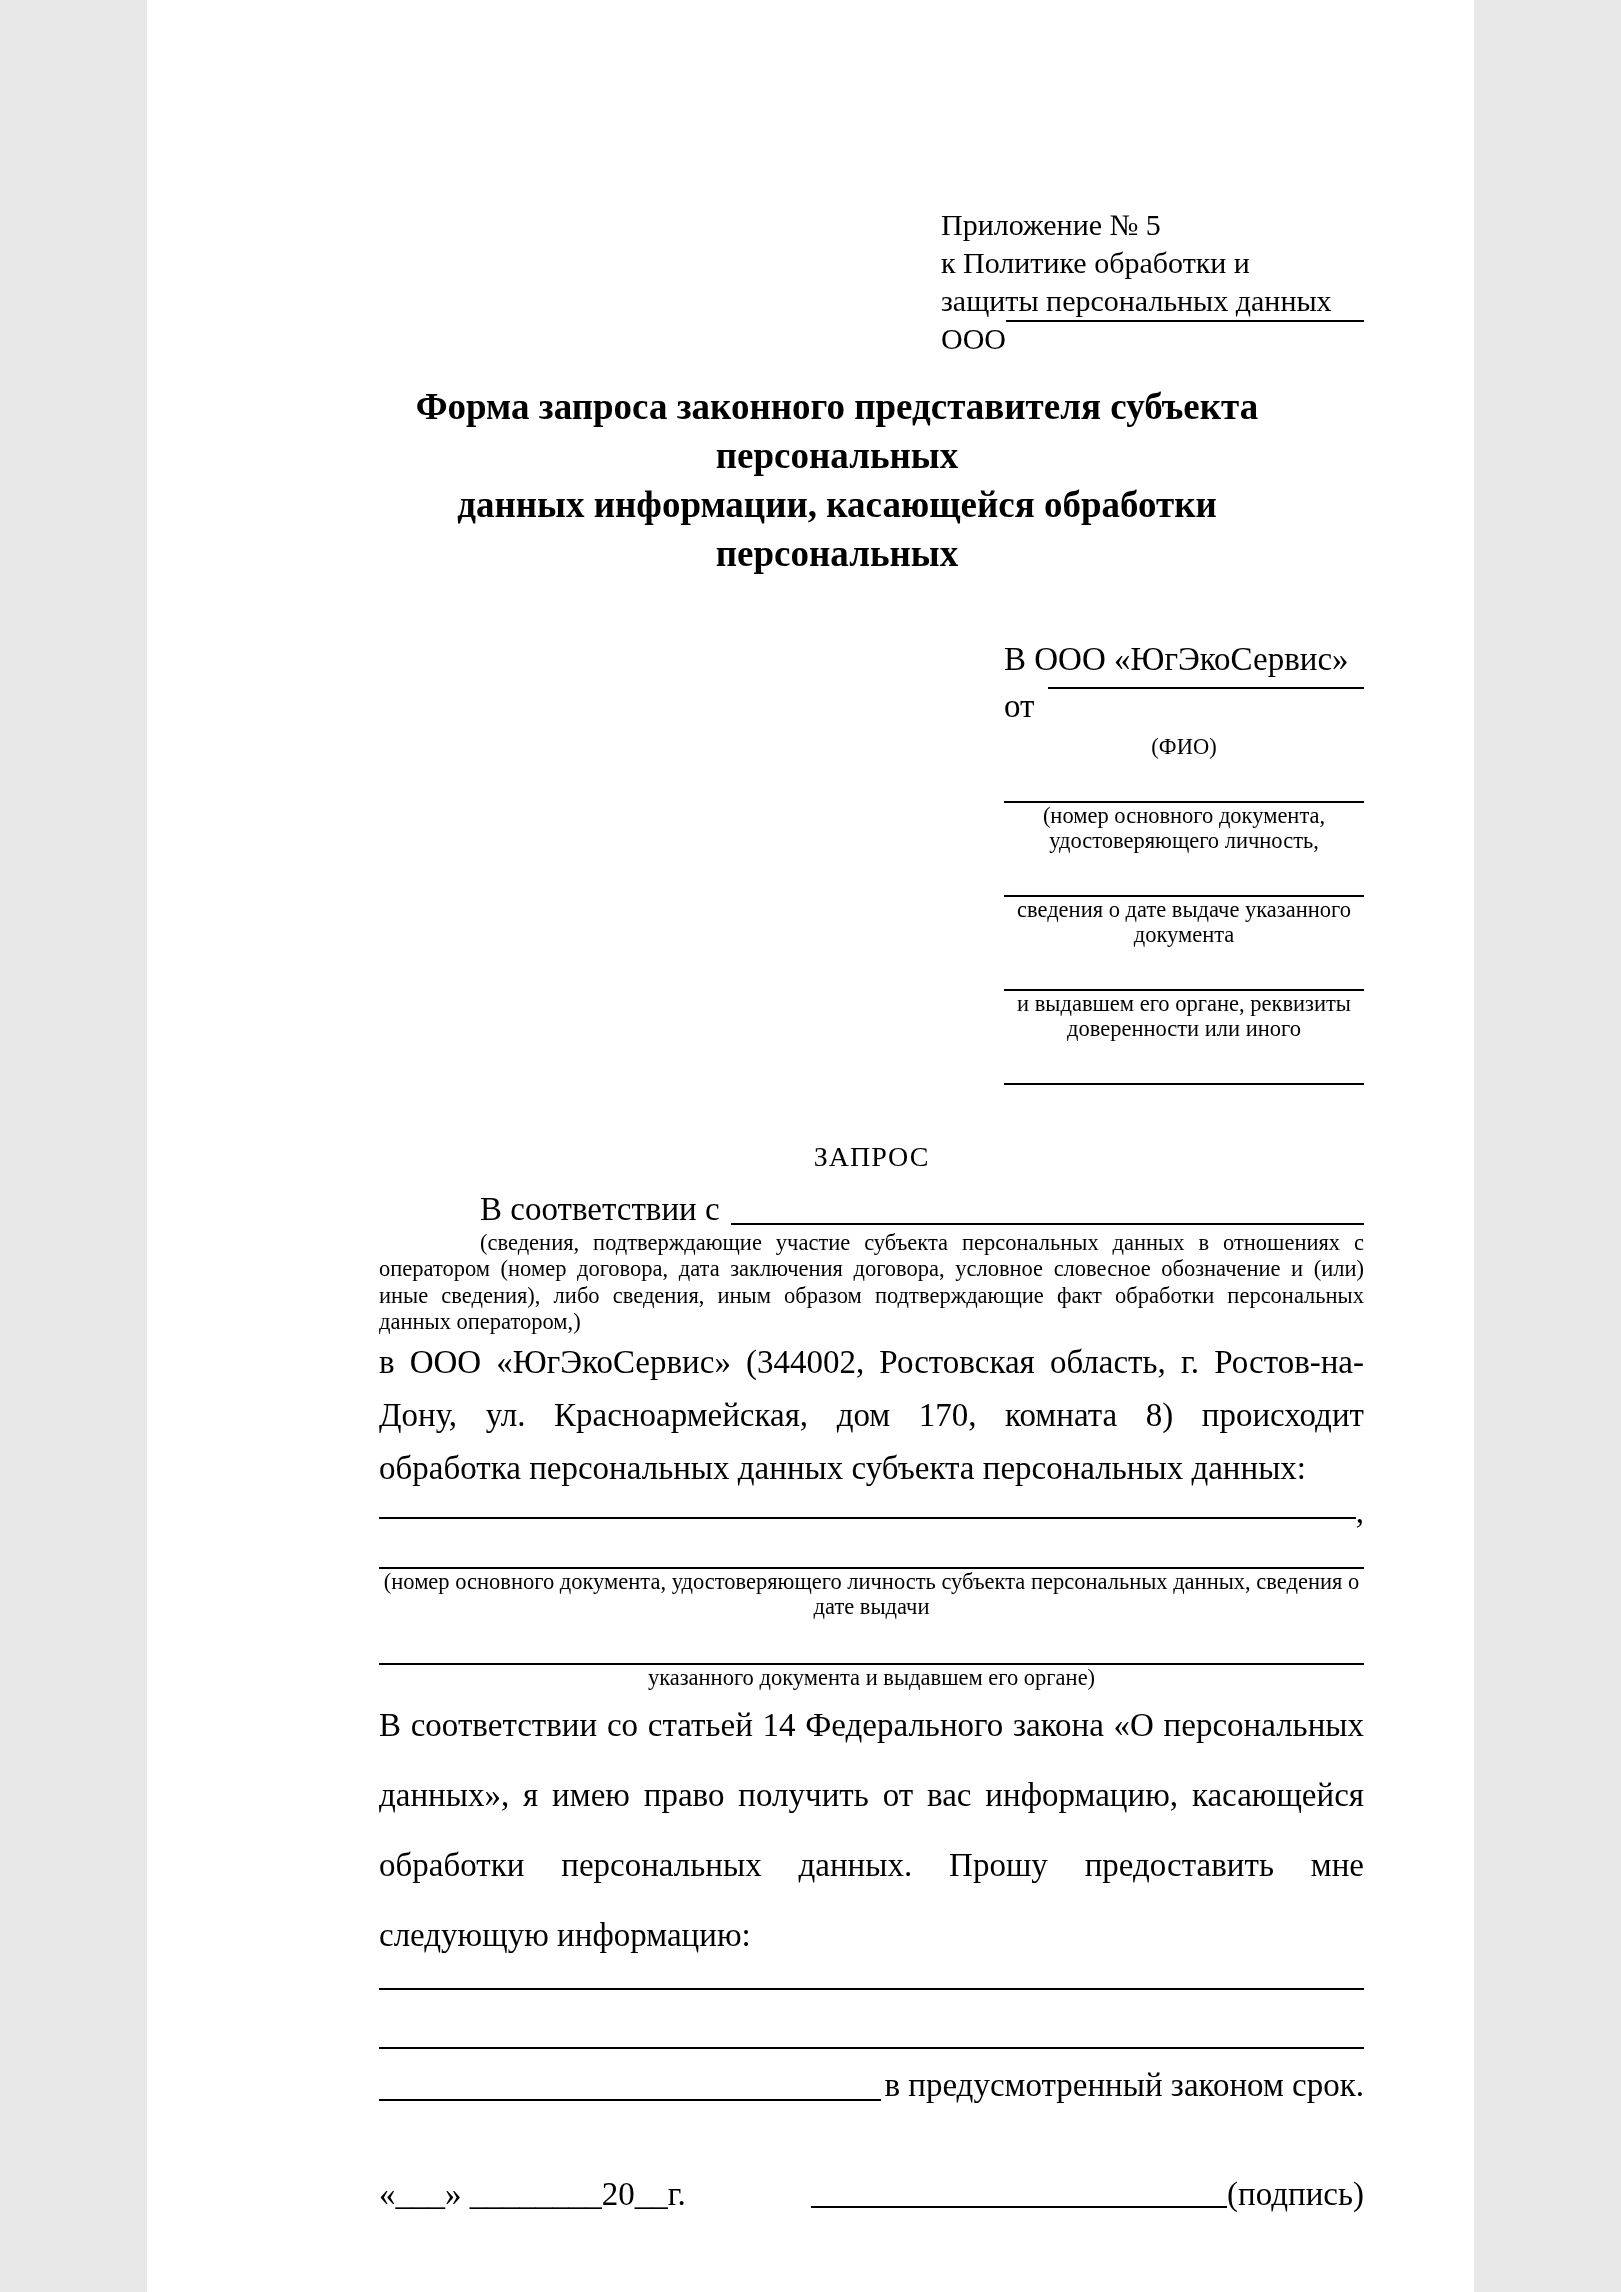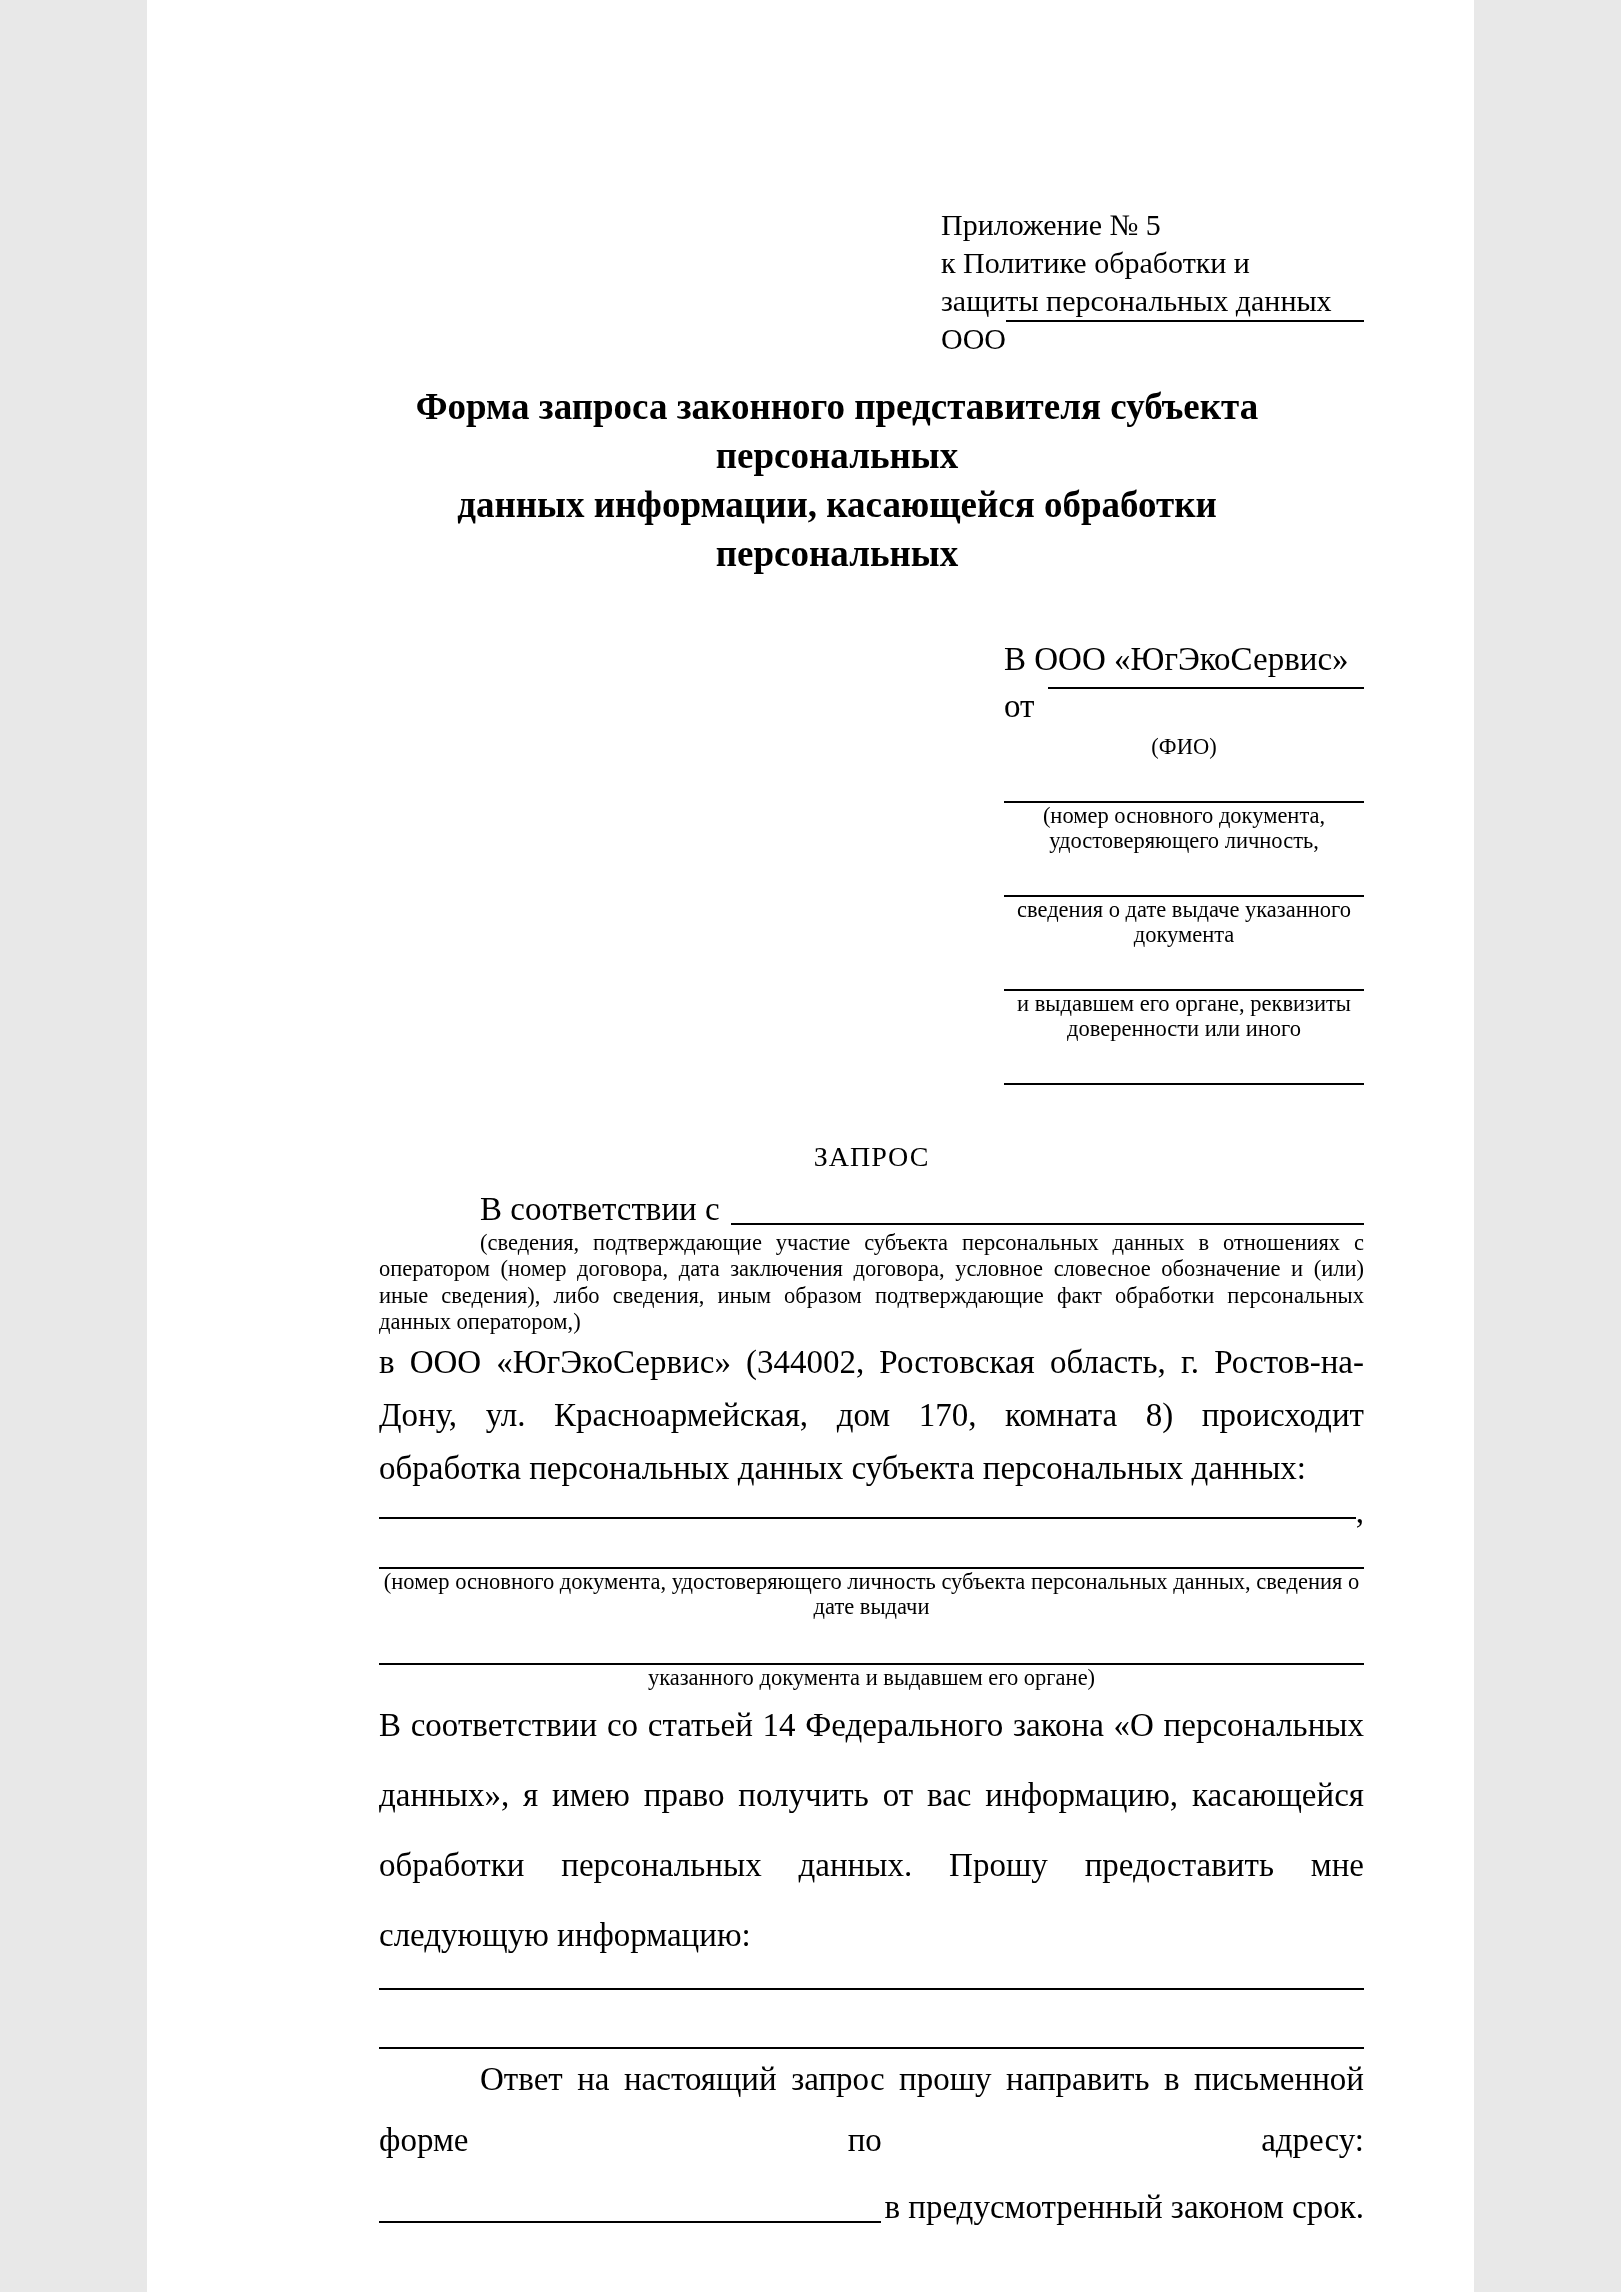--- a/index.html
+++ b/index.html
@@ -163,21 +163,20 @@
   <div class="cap">(номер основного документа, удостоверяющего личность субъекта персональных данных, сведения о дате выдачи</div>
 
   <div class="full"></div>
   <div class="cap">указанного документа и выдавшем его органе)</div>
 
   <p class="body-par law">В соответствии со статьей 14 Федерального закона «О персональных данных», я имею право получить от вас информацию, касающейся обработки персональных данных. Прошу предоставить мне следующую информацию:</p>
 
   <div class="hr hr1"></div>
   <div class="hr hr2"></div>
 
-  <p class="body-par answer">Ответ на настоящий запрос прошу направить в письменной форме по адресу:</p>
   <div class="row answer-row">
     <span class="blank"></span>
     <span>в предусмотренный законом срок.</span>
   </div>
 
   <div class="footer">
     <div>«___» ________20__г.</div>
     <div class="sig">
       <span class="sigline"></span>
       <span>(подпись)</span>

